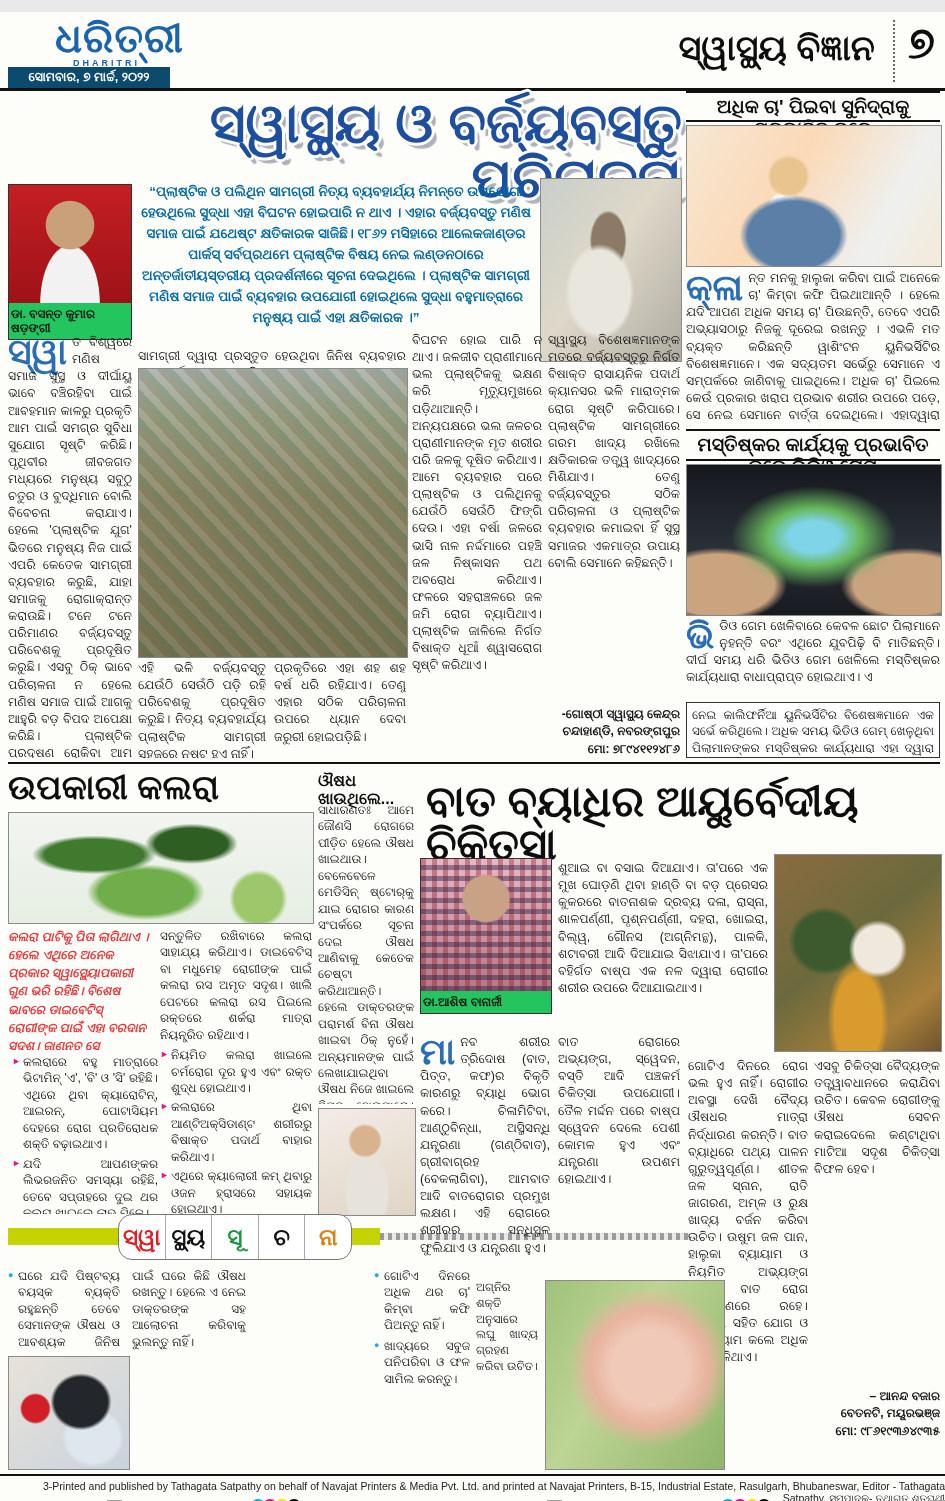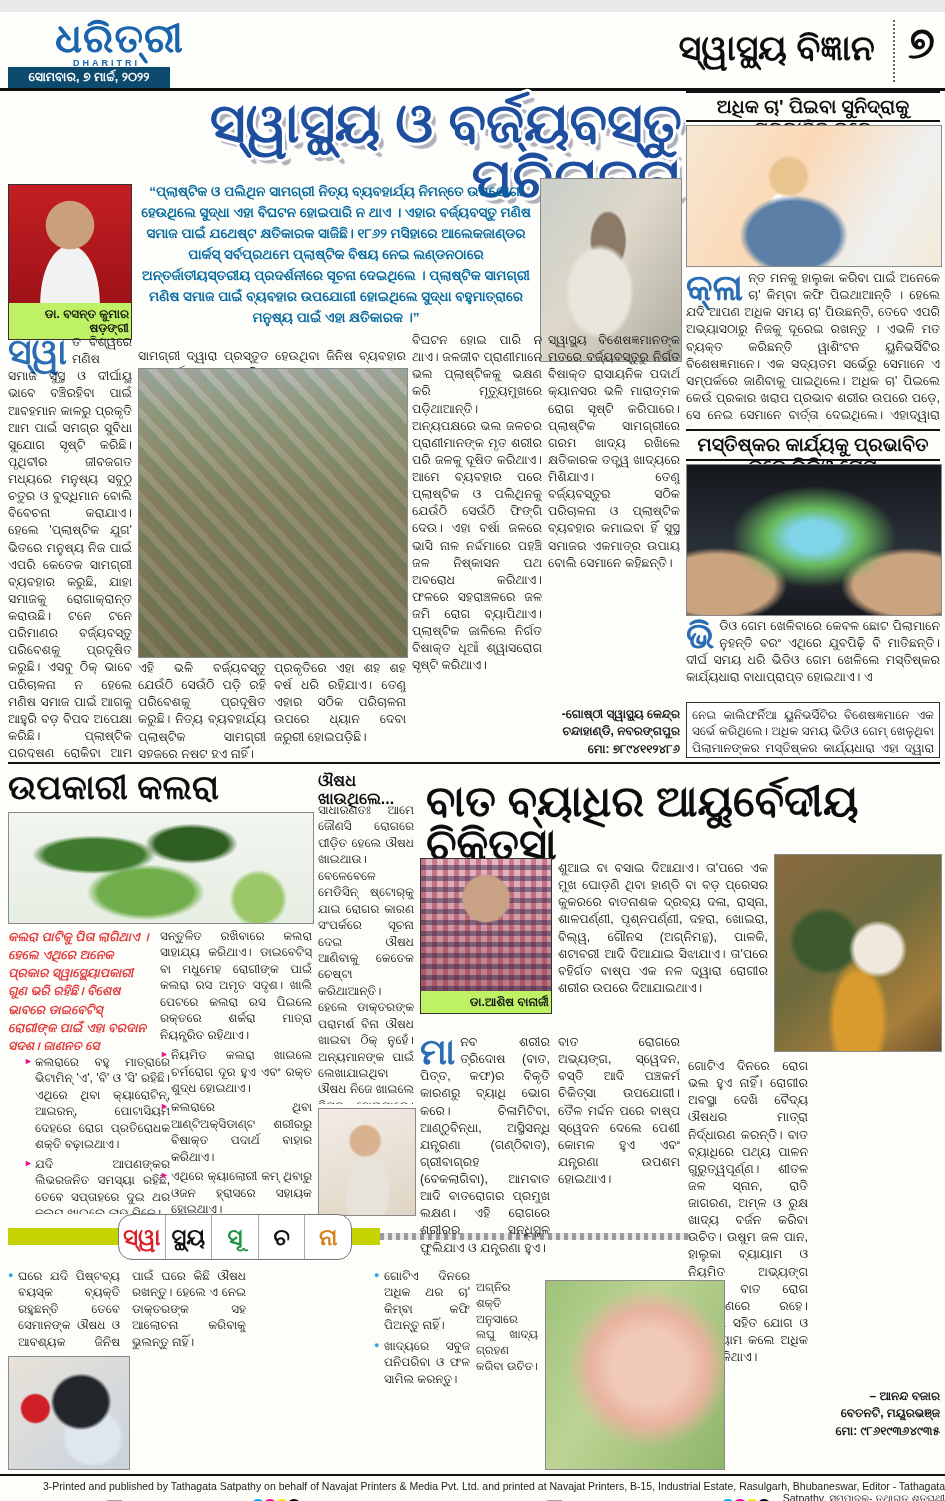--- a/index.html
+++ b/index.html
@@ -20,21 +20,21 @@
     text-shadow:-2px -2px 0 #fff,2px -2px 0 #fff,-2px 2px 0 #fff,2px 2px 0 #fff,
                 -3px 0 0 #fff,3px 0 0 #fff,0 3px 0 #fff,0 -3px 0 #fff,5px 6px 1px rgba(110,115,135,.55);}
   .quote{color:#0369a1;font-size:13.5px;font-weight:bold;line-height:1.55;text-align:center;}
   .body-txt{font-size:12.5px;line-height:1.37;text-align:justify;}
   .body-txt p{margin:0;}
   .dc{float:left;font-size:36px;line-height:.85;font-weight:bold;color:#2a6db5;padding:3px 5px 0 0;}
   .sig{font-size:12px;font-weight:bold;text-align:right;white-space:pre-line;line-height:1.45;}
   .subhead{font-weight:bold;text-align:center;font-size:19px;color:#0d0d0d;}
   .bighead{font-weight:800;color:#0d0d0d;}
   .authorbox{border:1.5px solid #333;background:#fff;}
-  .authorbox .cap{font-size:12px;font-weight:bold;text-align:right;padding:4px 2px;background:#bef264;}
+  .authorbox .cap{font-size:12px;font-weight:bold;text-align:left;padding:4px 2px;background:#22c55e;}
   .ph{position:absolute;border:1px solid #8a8a8a;overflow:hidden;}
   .redital{color:#e23b3c;font-style:italic;font-weight:bold;font-size:12.5px;line-height:1.45;}
   .kb{position:relative;padding-left:11px;margin-bottom:3px;}
   .kb::before{content:"►";position:absolute;left:0;top:1px;font-size:9px;color:#e8128c;}
   .tip{position:relative;padding-left:10px;margin-bottom:4px;}
   .tip::before{content:"●";position:absolute;left:0;top:1px;font-size:9px;color:#2aa9e0;}
   .boxed{border:1.5px solid #333;padding:4px 5px;background:#fff;}
   
   .bannerbar{background:#c5d400;}
   .bannerhatch{background:repeating-linear-gradient(90deg,#9a9a9a 0 4px,#e8e8e8 4px 8px);}
@@ -125,21 +125,21 @@
   <div class="abs body-txt boxed" style="left:686px;top:690px;width:242px;height:46px;overflow:hidden;font-size:12px;">ନେଇ କାଲିଫର୍ନିଆ ୟୁନିଭର୍ସିଟିର ବିଶେଷଜ୍ଞମାନେ ଏକ ସର୍ଭେ କରିଥିଲେ। ଅଧିକ ସମୟ ଭିଡିଓ ଗେମ୍ ଖେଳୁଥିବା ପିଲାମାନଙ୍କର ମସ୍ତିଷ୍କର କାର୍ଯ୍ୟଧାରା ଏହା ଦ୍ୱାରା ପ୍ରଭାବିତ ହେଉଥିବା ଏକ ସର୍ଭେ ରିପୋର୍ଟରେ ସେମାନେ ଉଲ୍ଲେଖ କରିଥିଲେ।</div>
 
   <div class="abs bighead" style="left:8px;top:756px;width:304px;font-size:34px;">ଉପକାରୀ କଲରା</div>
   <div class="ph" style="left:8px;top:800px;width:304px;height:110px;background:
       radial-gradient(ellipse at 28% 38%, #3f7a2e 0 16%, rgba(0,0,0,0) 20%),
       radial-gradient(ellipse at 60% 28%, #2f5e22 0 14%, rgba(0,0,0,0) 18%),
       radial-gradient(ellipse at 45% 72%, #6fae4b 0 20%, rgba(0,0,0,0) 25%),
       radial-gradient(circle at 82% 78%, #9cc76a 0 9%, rgba(0,0,0,0) 11%),
       linear-gradient(180deg,#f2f5f0,#e6eee2);"></div>
   <div class="abs redital" style="left:8px;top:916px;width:146px;height:122px;overflow:hidden;">କଲରା ପାଟିକୁ ପିତା ଲାଗିଥାଏ । ହେଲେ ଏଥିରେ ଅନେକ ପ୍ରକାର ସ୍ୱାସ୍ଥ୍ୟୋପକାରୀ ଗୁଣ ଭରି ରହିଛି। ବିଶେଷ ଭାବରେ ଡାଇବେଟିସ୍ ରୋଗୀଙ୍କ ପାଇଁ ଏହା ବରଦାନ ସଦୃଶ। ଜାଣନ୍ତୁ ସେ ସମ୍ପର୍କରେ...</div>
-  <div class="abs body-txt" style="left:24px;top:1042px;width:146px;height:160px;overflow:hidden;font-size:12px;">
+  <div class="abs body-txt" style="left:12px;top:1042px;width:146px;height:160px;overflow:hidden;font-size:12px;">
     <div class="kb">କଲରାରେ ବହୁ ମାତ୍ରାରେ ଭିଟାମିନ୍ 'ଏ', 'ବି' ଓ 'ସି' ରହିଛି। ଏଥିରେ ଥିବା କ୍ୟାରୋଟିନ୍, ଆଇରନ୍, ପୋଟାସିୟମ ଦେହରେ ରୋଗ ପ୍ରତିରୋଧକ ଶକ୍ତି ବଢ଼ାଇଥାଏ।</div>
     <div class="kb">ଯଦି ଆପଣଙ୍କର ଲିଭରଜନିତ ସମସ୍ୟା ରହିଛି, ତେବେ ସପ୍ତାହରେ ଦୁଇ ଥର କଲରା ଖାଇଲେ ଲାଭ ମିଳେ।</div>
   </div>
   <div class="abs body-txt" style="left:160px;top:916px;width:152px;height:286px;overflow:hidden;font-size:12px;">
     <p>ସନ୍ତୁଳିତ ରଖିବାରେ କଲରା ସାହାଯ୍ୟ କରିଥାଏ। ଡାଇବେଟିସ୍ ବା ମଧୁମେହ ରୋଗୀଙ୍କ ପାଇଁ କଲରା ରସ ଅମୃତ ସଦୃଶ। ଖାଲି ପେଟରେ କଲରା ରସ ପିଇଲେ ରକ୍ତରେ ଶର୍କରା ମାତ୍ରା ନିୟନ୍ତ୍ରିତ ରହିଥାଏ।</p>
     <div class="kb" style="margin-top:4px;">ନିୟମିତ କଲରା ଖାଇଲେ ଚର୍ମରୋଗ ଦୂର ହୁଏ ଏବଂ ରକ୍ତ ଶୁଦ୍ଧ ହୋଇଥାଏ।</div>
     <div class="kb">କଲରାରେ ଥିବା ଆଣ୍ଟିଅକ୍ସିଡାଣ୍ଟ ଶରୀରରୁ ବିଷାକ୍ତ ପଦାର୍ଥ ବାହାର କରିଥାଏ।</div>
     <div class="kb">ଏଥିରେ କ୍ୟାଲୋରୀ କମ୍ ଥିବାରୁ ଓଜନ ହ୍ରାସରେ ସହାୟକ ହୋଇଥାଏ।</div>
   </div>
 
@@ -195,20 +195,21 @@
       radial-gradient(ellipse at 30% 44%, #3c5a2e 0 18%, rgba(0,0,0,0) 22%),
       radial-gradient(ellipse at 50% 84%, #d99b2e 0 20%, rgba(0,0,0,0) 26%),
       linear-gradient(140deg,#8a6b3f,#6b6a3d 45%,#a97f3a 80%,#6d5430);"></div>
 
   <div class="abs body-txt" style="left:420px;top:1022px;width:130px;height:222px;overflow:hidden;">
     <p><span class="dc">ମା</span><span>ନବ ଶରୀର ତ୍ରିଦୋଷ (ବାତ, ପିତ୍ତ, କଫ)ର ବିକୃତି କାରଣରୁ ବ୍ୟାଧି ଭୋଗ କରେ। ଚିଳାମିଟିବା, ଆଣ୍ଠୁବିନ୍ଧା, ଅସ୍ଥିସନ୍ଧି ଯନ୍ତ୍ରଣା (ଗଣ୍ଠିବାତ), ଗ୍ରୀବାଗ୍ରହ (ବେକଲାଗିବା), ଆମବାତ ଆଦି ବାତରୋଗର ପ୍ରମୁଖ ଲକ୍ଷଣ। ଏହି ରୋଗରେ ଶରୀରର ସନ୍ଧିସ୍ଥଳ ଫୁଲିଯାଏ ଓ ଯନ୍ତ୍ରଣା ହୁଏ।</span></p>
   </div>
   <div class="abs body-txt" style="left:558px;top:1022px;width:122px;height:222px;overflow:hidden;">ବାତ ରୋଗରେ ଅଭ୍ୟଙ୍ଗ, ସ୍ୱେଦନ, ବସ୍ତି ଆଦି ପଞ୍ଚକର୍ମ ଚିକିତ୍ସା ଉପଯୋଗୀ। ତୈଳ ମର୍ଦ୍ଦନ ପରେ ବାଷ୍ପ ସ୍ୱେଦନ ଦେଲେ ପେଶୀ କୋମଳ ହୁଏ ଏବଂ ଯନ୍ତ୍ରଣା ଉପଶମ ହୋଇଥାଏ।</div>
   <div class="abs body-txt" style="left:476px;top:1268px;width:62px;height:186px;overflow:hidden;font-size:11.5px;">ଅଗ୍ନିର ଶକ୍ତି ଅନୁସାରେ ଲଘୁ ଖାଦ୍ୟ ଗ୍ରହଣ କରିବା ଉଚିତ।</div>
   <div class="abs body-txt" style="left:688px;top:1046px;width:120px;height:408px;overflow:hidden;">ଗୋଟିଏ ଦିନରେ ରୋଗ ଭଲ ହୁଏ ନାହିଁ। ରୋଗୀର ଅବସ୍ଥା ଦେଖି ବୈଦ୍ୟ ଔଷଧର ମାତ୍ରା ନିର୍ଦ୍ଧାରଣ କରନ୍ତି। ବାତ ବ୍ୟାଧିରେ ପଥ୍ୟ ପାଳନ ଗୁରୁତ୍ୱପୂର୍ଣ୍ଣ। ଶୀତଳ ଜଳ ସ୍ନାନ, ରାତି ଜାଗରଣ, ଅମ୍ଳ ଓ ରୁକ୍ଷ ଖାଦ୍ୟ ବର୍ଜନ କରିବା ଉଚିତ। ଉଷୁମ ଜଳ ପାନ, ହାଲୁକା ବ୍ୟାୟାମ ଓ ନିୟମିତ ଅଭ୍ୟଙ୍ଗ ଦ୍ୱାରା ବାତ ରୋଗ ନିୟନ୍ତ୍ରଣରେ ରହେ। ଚିକିତ୍ସା ସହିତ ଯୋଗ ଓ ପ୍ରାଣାୟାମ କଲେ ଅଧିକ ଲାଭ ମିଳିଥାଏ।</div>
+  <div class="abs body-txt" style="left:814px;top:1046px;width:126px;height:326px;overflow:hidden;">ଏସବୁ ଚିକିତ୍ସା ବୈଦ୍ୟଙ୍କ ତତ୍ତ୍ୱାବଧାନରେ କରାଯିବା ଉଚିତ। କେବଳ ରୋଗୀଙ୍କୁ ଔଷଧ ସେବନ କରାଇଦେଲେ କଣ୍ଟାଥିବା ମାଟିଆ ସଦୃଶ ଚିକିତ୍ସା ବିଫଳ ହେବ।</div>
   <div class="abs sig" style="left:814px;top:1376px;width:126px;">– ଆନନ୍ଦ ବଜାର
 ବେତନଟି, ମୟୂରଭଞ୍ଜ
 ମୋ: ୯୮୬୧୯୩୬୪୯୩୫</div>
 
   <div class="ph" style="left:545px;top:1268px;width:178px;height:188px;background:
       radial-gradient(ellipse at 58% 46%, #f0c9b8 0 26%, #e8b39e 40%, rgba(0,0,0,0) 56%),
       linear-gradient(120deg,#9fc27a,#bdd494 40%,#8fb56a);"></div>
 
   <div class="rule" style="left:0;top:1462px;width:945px;height:2px;"></div>
   <div class="abs footer-line" style="left:0;top:1468px;width:945px;">3-Printed and published by Tathagata Satpathy on behalf of Navajat Printers &amp; Media Pvt. Ltd. and printed at Navajat Printers, B-15, Industrial Estate, Rasulgarh, Bhubaneswar, Editor - Tathagata Satpathy, ସମ୍ପାଦକ- ତଥାଗତ ଶତପଥୀ</div>

